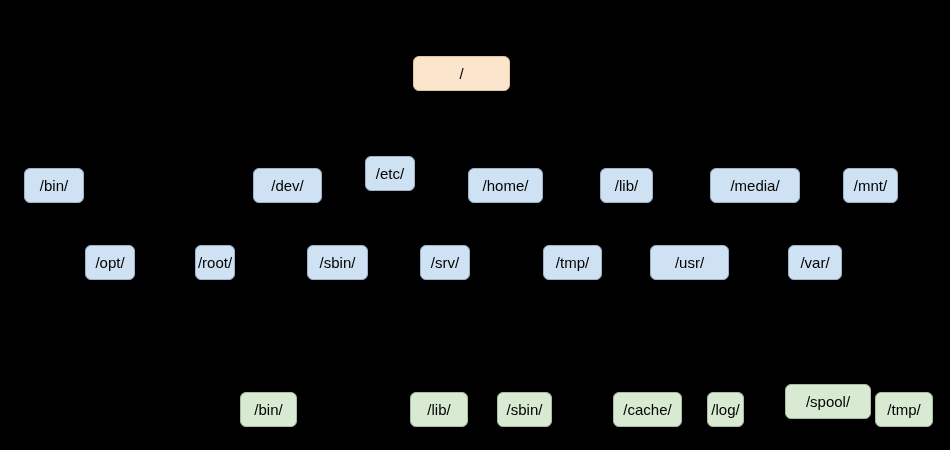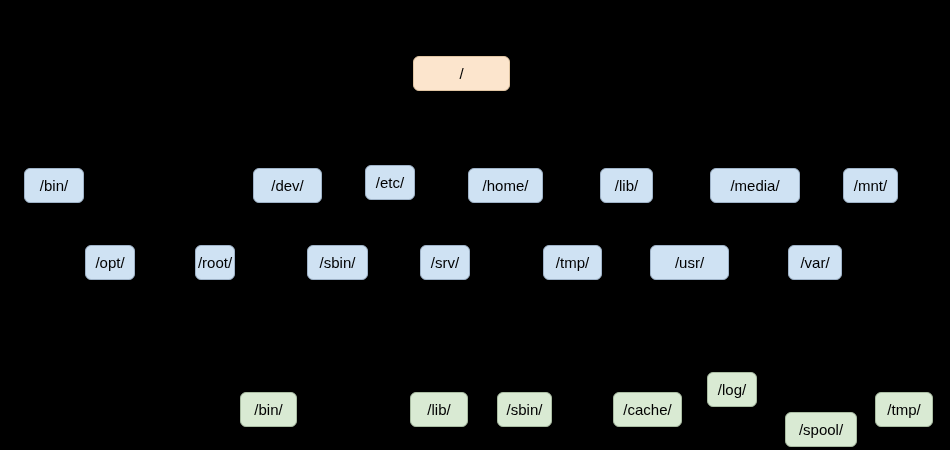--- a/index.html
+++ b/index.html
@@ -42,35 +42,35 @@
 </style>
 </head>
 <body>
 
 <div id="canvas">
 
   <div class="node root" style="left:413px; top:56px; width:97px">/</div>
 
   <div class="node blue" style="left:24px;  top:168px; width:60px">/bin/</div>
   <div class="node blue" style="left:253px; top:168px; width:69px">/dev/</div>
-  <div class="node blue" style="left:365px; top:165px; width:50px">/etc/</div>
+  <div class="node blue" style="left:365px; top:156px; width:50px">/etc/</div>
   <div class="node blue" style="left:468px; top:168px; width:75px">/home/</div>
   <div class="node blue" style="left:600px; top:168px; width:53px">/lib/</div>
   <div class="node blue" style="left:710px; top:168px; width:90px">/media/</div>
   <div class="node blue" style="left:843px; top:168px; width:55px">/mnt/</div>
 
   <div class="node blue" style="left:85px;  top:245px; width:50px">/opt/</div>
   <div class="node blue" style="left:195px; top:245px; width:40px">/root/</div>
   <div class="node blue" style="left:307px; top:245px; width:61px">/sbin/</div>
   <div class="node blue" style="left:420px; top:245px; width:50px">/srv/</div>
   <div class="node blue" style="left:543px; top:245px; width:59px">/tmp/</div>
   <div class="node blue" style="left:650px; top:245px; width:79px">/usr/</div>
   <div class="node blue" style="left:788px; top:245px; width:54px">/var/</div>
 
   <div class="node green" style="left:240px; top:392px; width:57px">/bin/</div>
   <div class="node green" style="left:410px; top:392px; width:58px">/lib/</div>
   <div class="node green" style="left:497px; top:392px; width:55px">/sbin/</div>
   <div class="node green" style="left:613px; top:392px; width:69px">/cache/</div>
-  <div class="node green" style="left:707px; top:372px; width:50px">/log/</div>
-  <div class="node green" style="left:785px; top:412px; width:72px">/spool/</div>
+  <div class="node green" style="left:707px; top:392px; width:37px">/log/</div>
+  <div class="node green" style="left:785px; top:384px; width:86px">/spool/</div>
   <div class="node green" style="left:875px; top:392px; width:58px">/tmp/</div>
 
 </div>
 
 </body></html>

